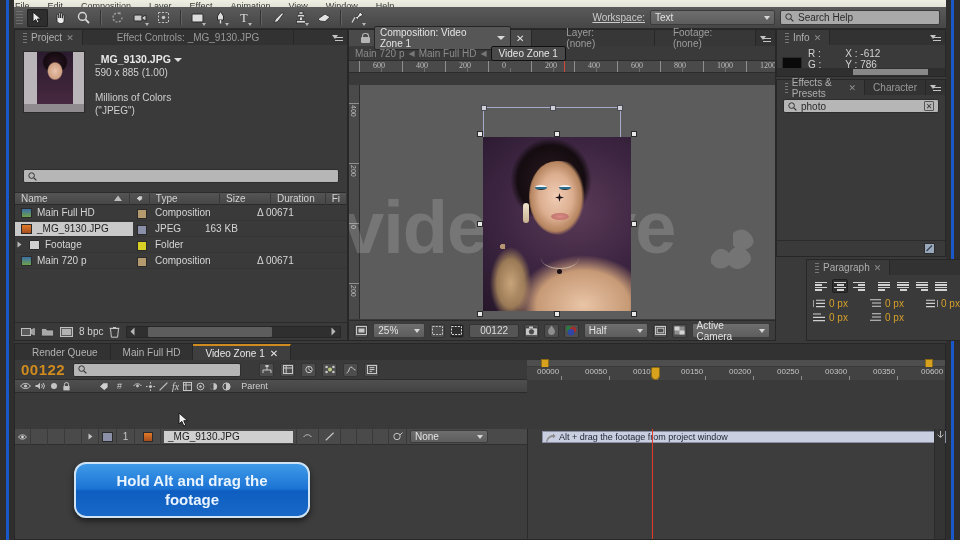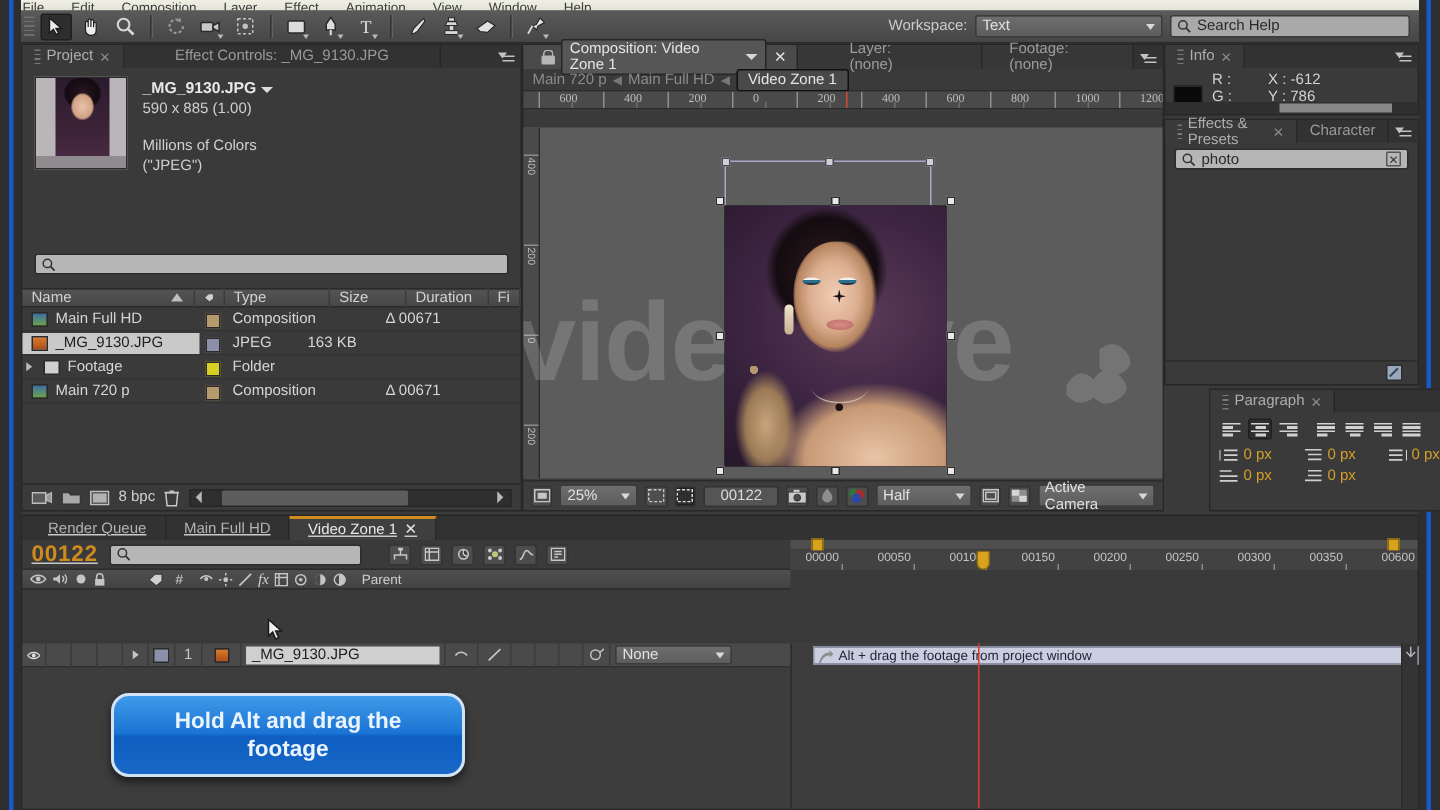--- a/index.html
+++ b/index.html
@@ -36,21 +36,21 @@
   .tbtn{
     width:21px; height:18px; margin:0 1px; border-radius:2px;
     display:flex; align-items:center; justify-content:center; position:relative;
   }
   .tbtn.on{ background:#2e2e2e; box-shadow:inset 0 0 0 1px #1f1f1f; }
   .tbtn svg{ display:block; }
   .tsep{ width:1px; height:15px; background:#333; margin:0 5px; box-shadow:1px 0 0 #636363; }
   .tbtn .caret{ position:absolute; right:2px; bottom:1px; width:0;height:0;
      border-left:2.5px solid transparent;border-right:2.5px solid transparent;border-top:3px solid #b9b9b9;}
   .ws-wrap{ margin-left:auto; display:flex; align-items:center; gap:5px; padding-right:6px; }
-  .ws-label{ font-size:10px; color:#ccc; }
+  .ws-label{ font-size:10px; color:#ccc;text-decoration:underline; }
   .dd{
     height:15px; background:linear-gradient(#6e6e6e,#5d5d5d); border:1px solid #3b3b3b;
     border-radius:2px; display:flex; align-items:center; padding:0 4px; color:#e2e2e2;
     font-size:10px; position:relative;
   }
   .dd .arrow{ margin-left:auto; width:0;height:0;
      border-left:3.5px solid transparent;border-right:3.5px solid transparent;border-top:4px solid #d8d8d8; }
   .ws-dd{ width:125px; }
   .search-help{
     width:160px; height:15px; background:#a9a9a9; border:1px solid #3b3b3b; border-radius:2px;
@@ -230,21 +230,21 @@
   .pg-row{ display:flex; align-items:center; gap:3px; padding:4px 6px 0 6px; }
   .align-btn{ width:16px;height:14px; border:1px solid transparent; border-radius:2px;
     display:flex;align-items:center;justify-content:center; }
   .align-btn.on{ background:#2e2e2e; border-color:#1f1f1f; }
   .align-btn i{ display:block; height:1.5px; background:#d2d2d2; margin:1px 0; }
   .pg-vals{ display:flex; padding:5px 6px 0 6px; }
   .pg-val{ display:flex; align-items:center; gap:3px; font-size:10px; color:#d2d2d2; }
   .pg-val b{ color:#d6a02a; font-weight:normal; }
 
   
-  #timeline{ left:14px; top:343px; width:932px; height:197px;text-decoration:underline; }
+  #timeline{ left:14px; top:343px; width:932px; height:197px; }
   .tl-tabs{ height:16px; background:#323232; display:flex; align-items:stretch; }
   .tl-tab{ display:flex;align-items:center;gap:5px; padding:0 12px; font-size:10px; color:#b2b2b2;
     border-right:1px solid #272727; }
   .tl-tab.active{ background:#3f3f3f; color:#e8e8e8; border-top:2px solid #d08b1e; }
   .tl-head{ height:20px; background:#3a3a3a; display:flex; align-items:center; gap:8px;
     padding:0 6px; border-bottom:1px solid #2b2b2b; position:relative; }
   .tl-time{ font-size:15px; font-weight:bold; color:#d08b1e; letter-spacing:.5px; }
   .tl-search{ width:168px; height:14px; background:#b6b6b6; border:1px solid #2d2d2d; border-radius:2px;
     display:flex; align-items:center; padding:0 4px; gap:4px; color:#2a2a2a; }
   .tl-head-icons{ display:flex; gap:6px; margin-left:10px; align-items:center; }

